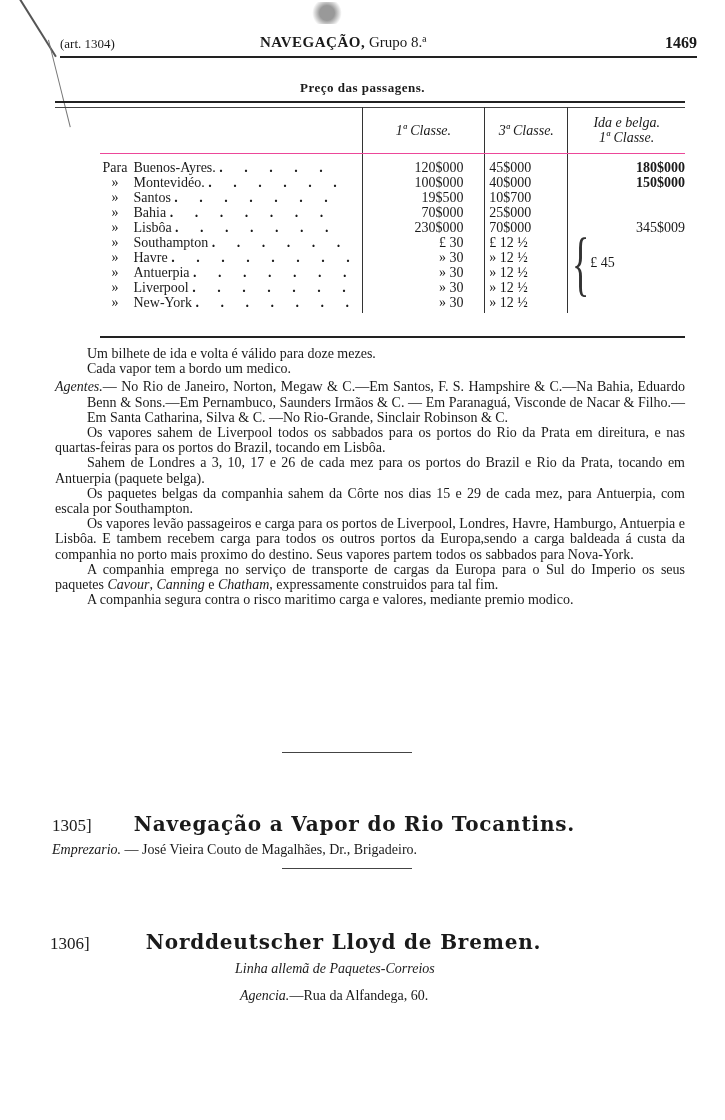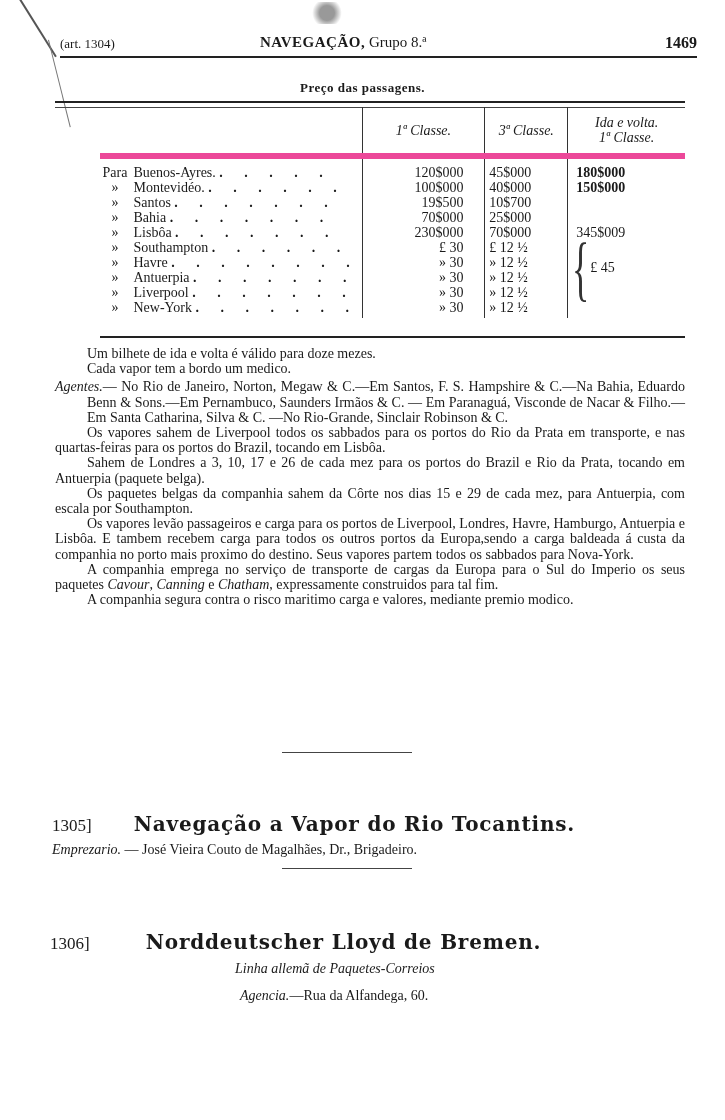--- a/index.html
+++ b/index.html
@@ -21,25 +21,25 @@
     .rule-head { left: 60px; top: 56px; width: 637px; height: 2px; background: #222; }
 
     .table-title { left: 0; width: 725px; top: 80px; text-align: center; font-weight: 700; font-size: 13px; letter-spacing: 0.5px; }
     .rule-double-top { left: 55px; top: 101px; width: 630px; height: 4px; border-top: 2px solid #222; border-bottom: 1px solid #444; }
 
     table.fares {
       position: absolute; left: 100px; top: 107px; width: 585px;
       border-collapse: collapse; font-size: 14px;
     }
     table.fares td, table.fares th { padding: 0; line-height: 15px; vertical-align: top; }
-    table.fares th { font-weight: 400; font-style: italic; font-size: 14px; height: 46px; vertical-align: middle; border-bottom: 6px solid #ec4899; }
+    table.fares th { font-weight: 400; font-style: italic; font-size: 14px; height: 46px; vertical-align: middle; border-bottom: 1px solid #ec4899; }
     .c-dest { width: 262px; }
     .c-1 { width: 126px; border-left: 1px solid #333; text-align: center; }
     .c-3 { width: 82px; border-left: 1px solid #333; text-align: left; padding-left: 4px !important; margin-top: 32px; }
-    .c-iv { width: 115px; border-left: 1px solid #333; text-align: left; padding-left: 8px !important; }
+    .c-iv { width: 115px; border-left: 1px solid #333; text-align: right; padding-left: 8px !important; }
     th.c-3 { text-align: center; padding-left: 0 !important; }
     th.c-iv { text-align: center; padding-left: 0 !important; line-height: 15px; }
     th.c-dest { border-bottom: 1px solid #333; }
     .first-row td { padding-top: 6px !important; }
     .last-row td { padding-bottom: 3px !important; }
     .prefix { display: inline-block; width: 30px; text-align: center; }
     .dest-name { display: inline-block; }
     .leaders { display: inline-block; letter-spacing: 9px; font-weight: 700; }
     .dest-cell { white-space: nowrap; overflow: hidden; }
     .num-1 { display: inline-block; width: 80px; text-align: right; }
@@ -81,21 +81,21 @@
 <div class="abs table-title">Preço das passagens.</div>
 <div class="abs rule-double-top"></div>
 
 <table class="fares">
   <thead>
     <tr>
       <th class="c-dest"></th>
       <th class="c-1">1ª Classe.</th>
       <th class="c-3">3ª Classe.</th>
       <th class="c-iv">
-        <div>Ida e volta.</div>
+        <div>Ida e belga.</div>
         <div>1ª Classe.</div>
       </th>
     </tr>
   </thead>
   <tbody>
     <tr class="first-row">
       <td class="c-dest dest-cell"><span class="prefix">Para</span> <span class="dest-name">Buenos-Ayres.</span> <span class="leaders">. . . . .</span></td>
       <td class="c-1"><span class="num-1">120$000</span></td>
       <td class="c-3">45$000</td>
       <td class="c-iv bold">180$000</td>
@@ -154,21 +154,21 @@
       <td class="c-3">» 12 ½</td>
     </tr>
   </tbody>
 </table>
 <div class="abs rule-table-bottom"></div>
 
 <div class="abs text-block" style="top:346px;">
   <p class="para-noindent">Um bilhete de ida e volta é válido para doze mezes.</p>
   <p class="para-noindent">Cada vapor tem a bordo um medico.</p>
   <p class="agents"><i>Agentes.</i><span>— No Rio de Janeiro, Norton, Megaw &amp; C.—Em Santos, F. S. Hampshire &amp; C.—Na Bahia, Eduardo Benn &amp; Sons.—Em Pernambuco, Saunders Irmãos &amp; C. — Em Paranaguá, Visconde de Nacar &amp; Filho.—Em Santa Catharina, Silva &amp; C. —No Rio-Grande, Sinclair Robinson &amp; C.</span></p>
-  <p class="para">Os vapores sahem de Liverpool todos os sabbados para os portos do Rio da Prata em transporte, e nas quartas-feiras para os portos do Brazil, tocando em Lisbôa.</p>
+  <p class="para">Os vapores sahem de Liverpool todos os sabbados para os portos do Rio da Prata em direitura, e nas quartas-feiras para os portos do Brazil, tocando em Lisbôa.</p>
   <p class="para">Sahem de Londres a 3, 10, 17 e 26 de cada mez para os portos do Brazil e Rio da Prata, tocando em Antuerpia (paquete belga).</p>
   <p class="para">Os paquetes belgas da companhia sahem da Côrte nos dias 15 e 29 de cada mez, para Antuerpia, com escala por Southampton.</p>
   <p class="para">Os vapores levão passageiros e carga para os portos de Liverpool, Londres, Havre, Hamburgo, Antuerpia e Lisbôa. E tambem recebem carga para todos os outros portos da Europa,sendo a carga baldeada á custa da companhia no porto mais proximo do destino. Seus vapores partem todos os sabbados para Nova-York.</p>
   <p class="para"><span>A companhia emprega no serviço de transporte de cargas da Europa para o Sul do Imperio os seus paquetes </span><i>Cavour</i><span>, </span><i>Canning</i><span> e </span><i>Chatham</i><span>, expressamente construidos para tal fim.</span></p>
   <p class="para">A companhia segura contra o risco maritimo carga e valores, mediante premio modico.</p>
 </div>
 <div class="abs small-rule" style="left:282px; top:752px;"></div>
 
 <div class="abs" style="left:52px; top:812px; width:640px;">
   <span class="entry-num">1305]</span>

